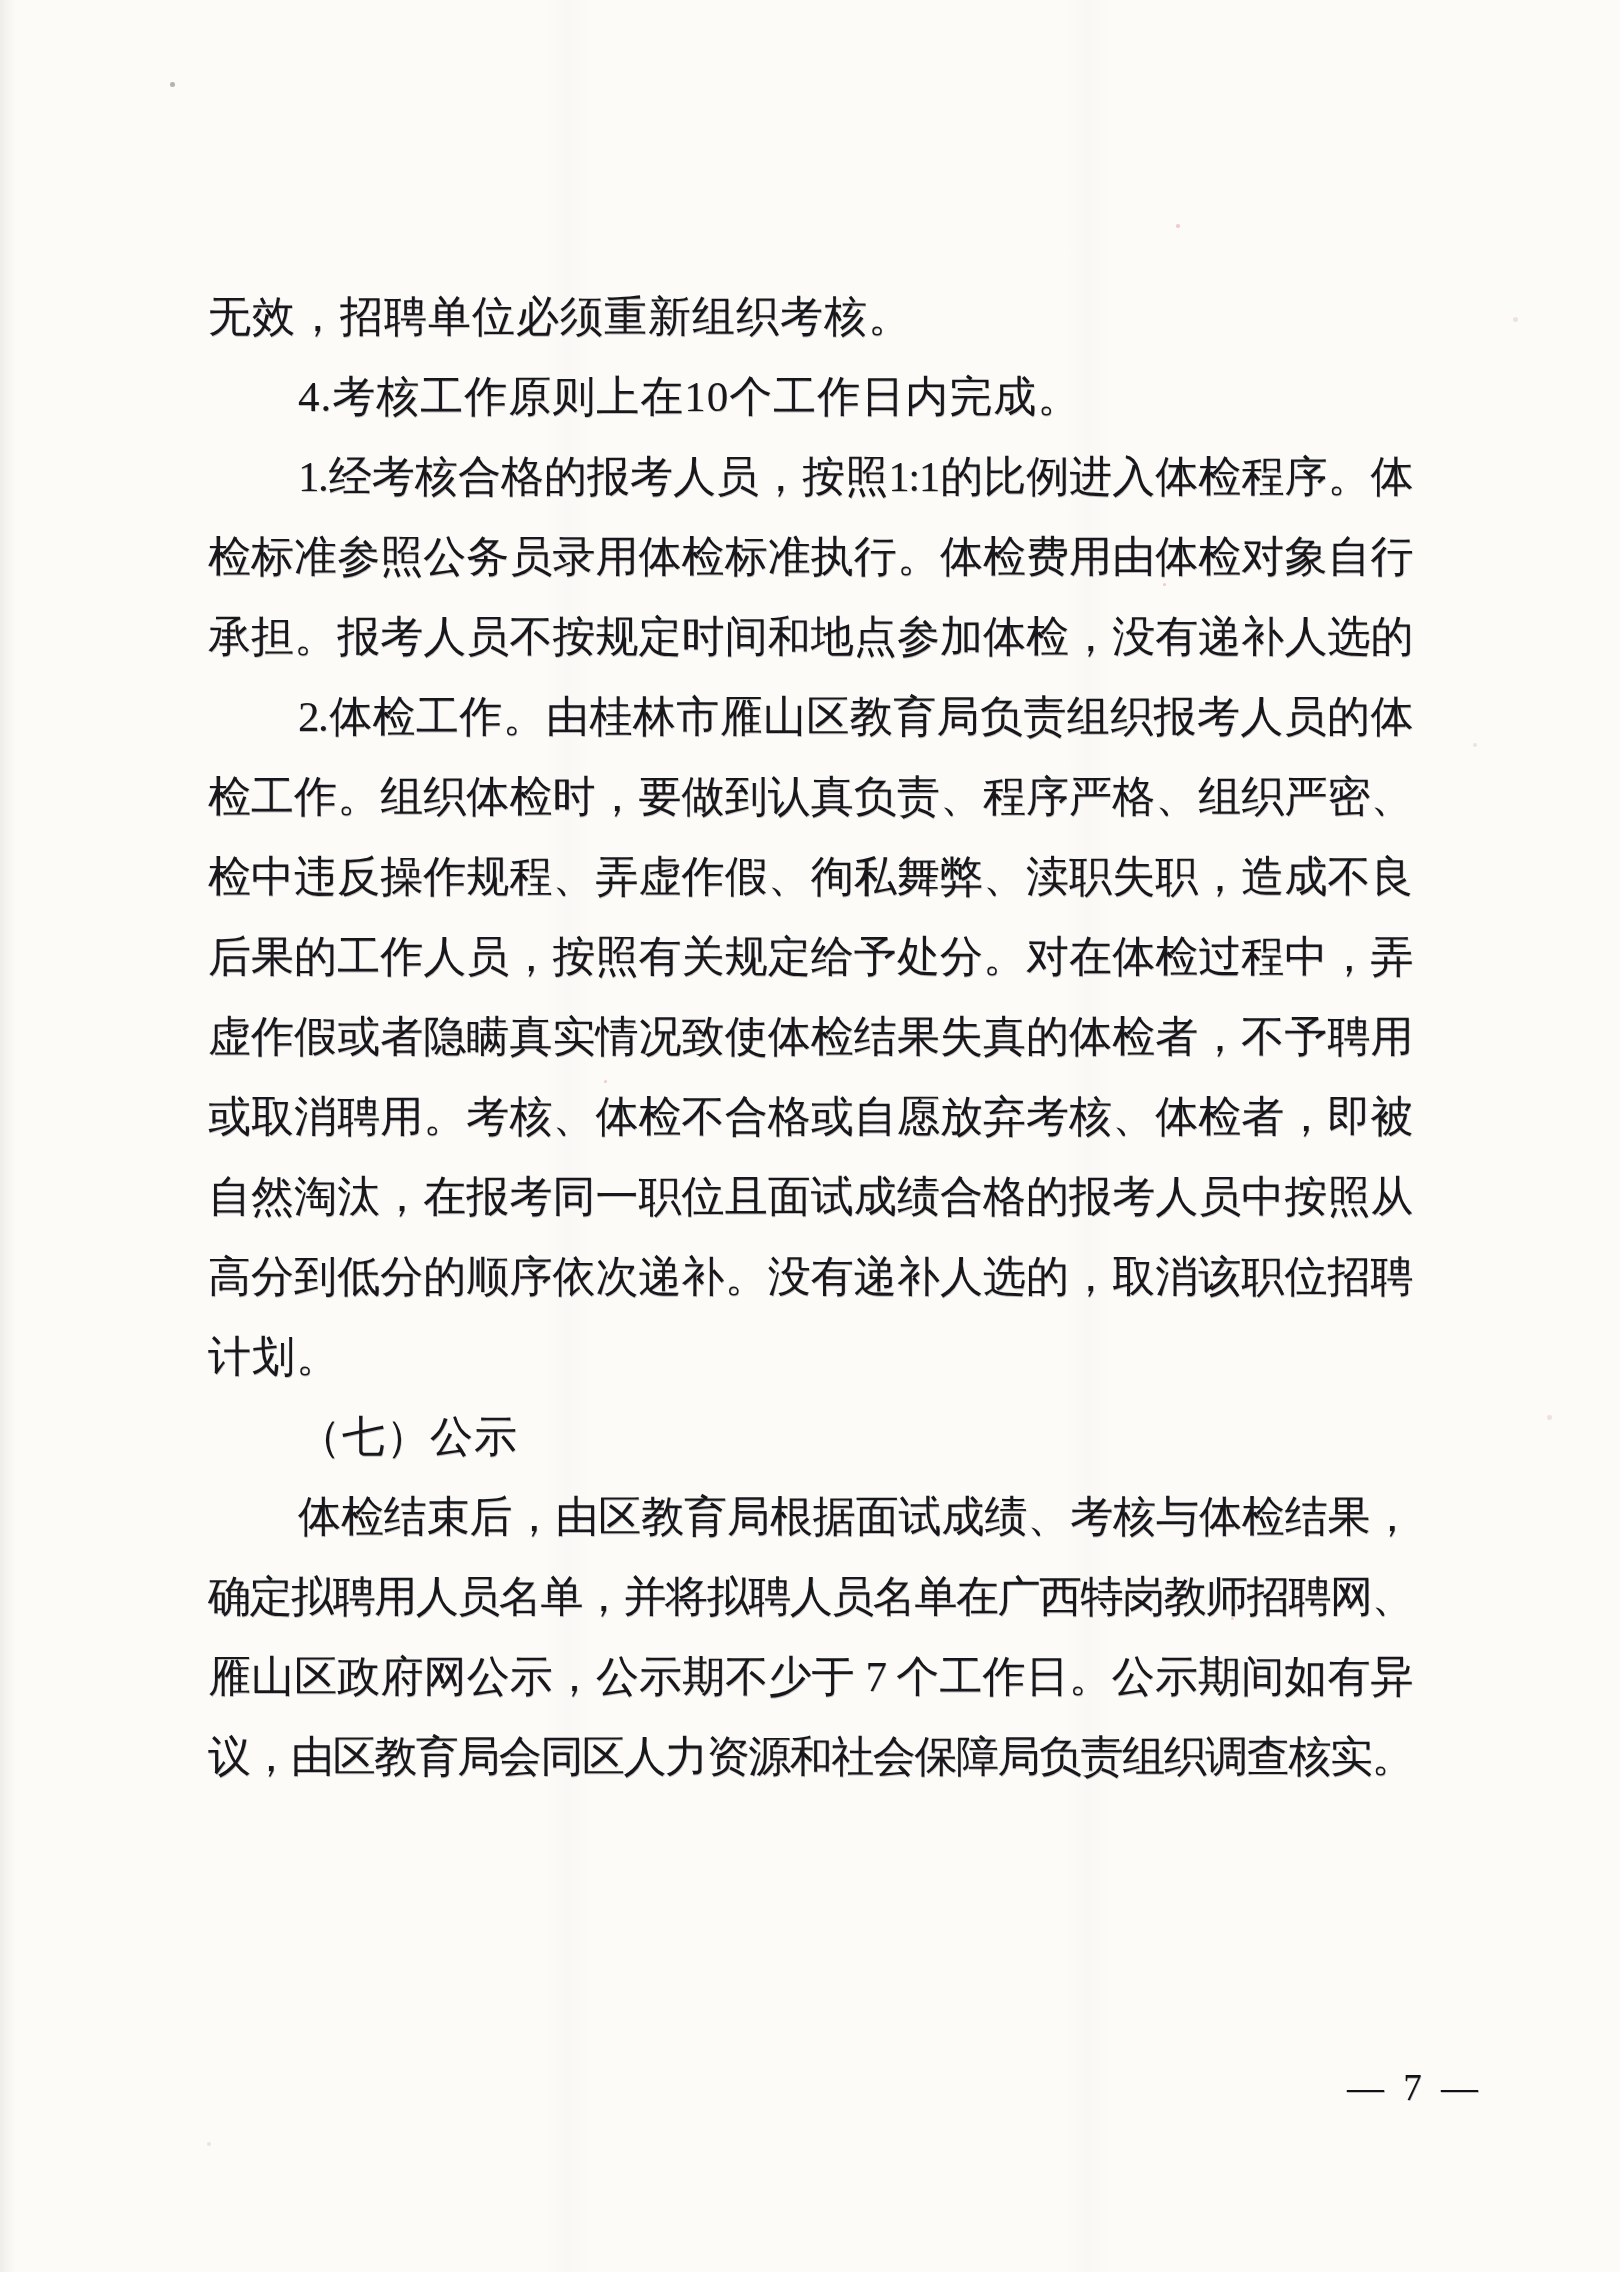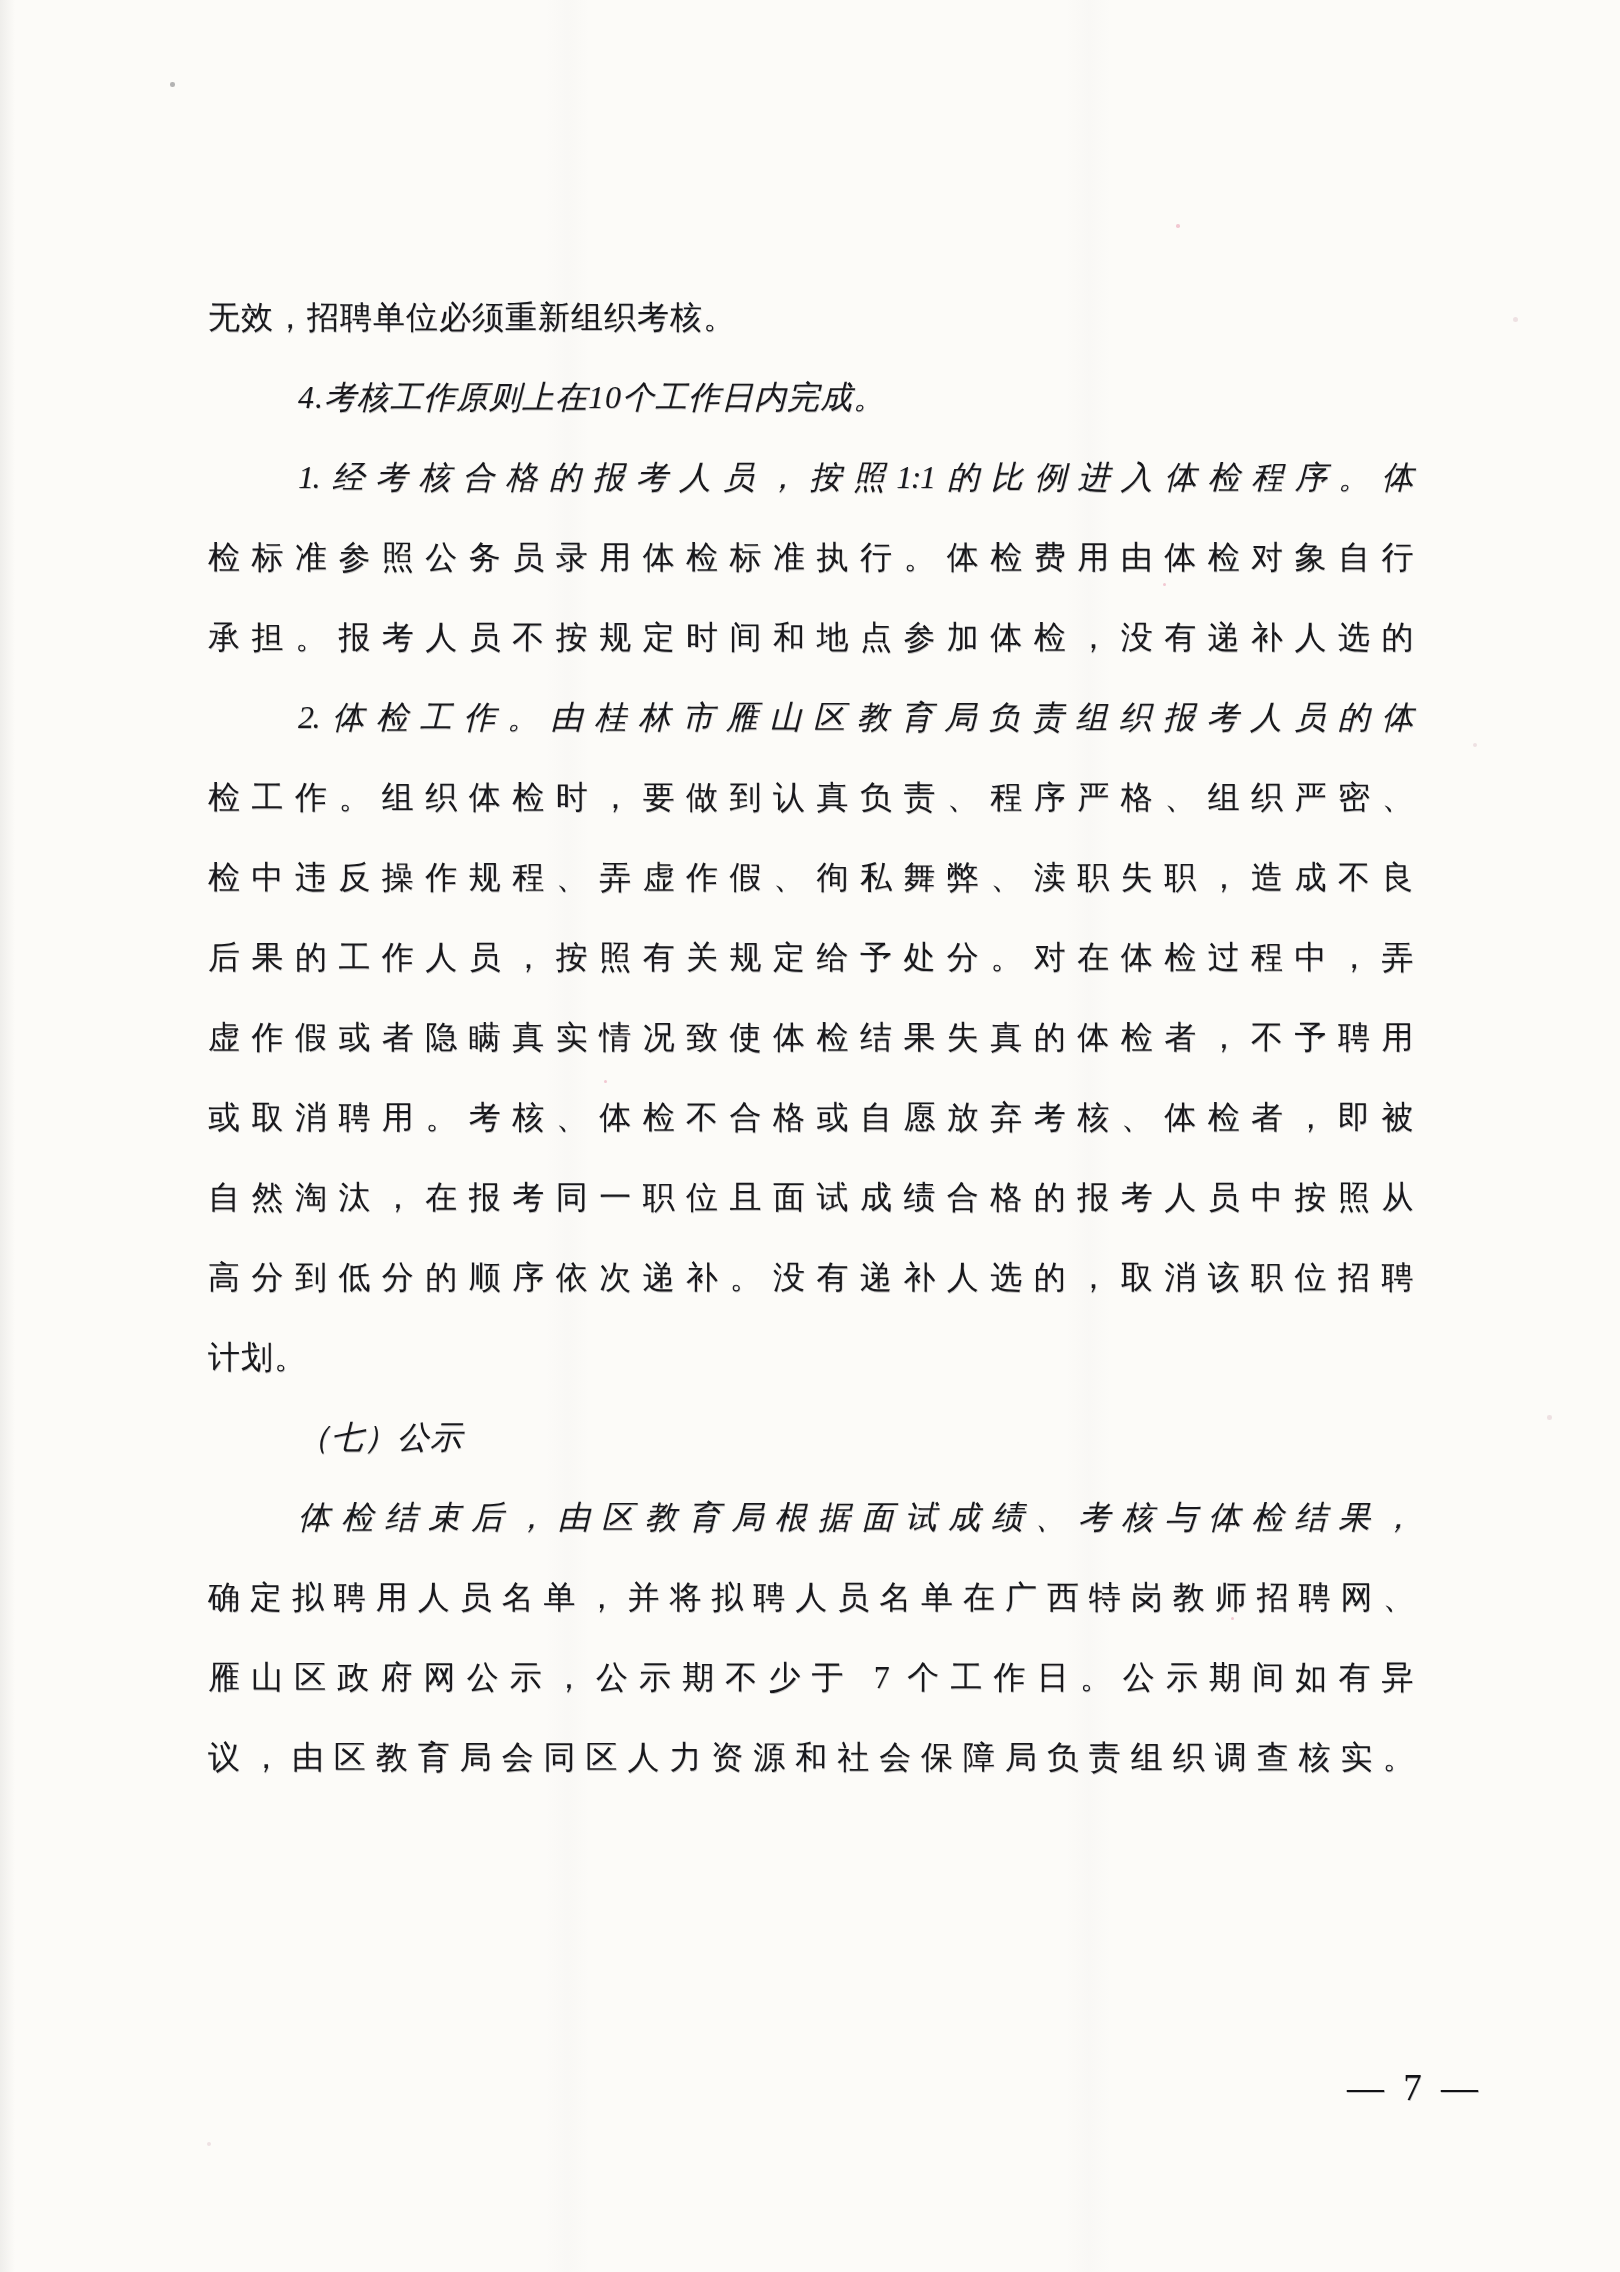--- a/index.html
+++ b/index.html
@@ -28,30 +28,29 @@
     width: 45px;
     background: linear-gradient(90deg, rgba(120,120,130,0), rgba(120,120,130,0.025), rgba(120,120,130,0));
   }
   .text-block {
     position: absolute;
     left: 208px;
     top: 277px;
     width: 1204px;
   }
   .line {
-    font-size: 32px;
+    font-size: 43px;
     line-height: 80px;
     color: #18181c;
     letter-spacing: 1px;
     white-space: nowrap;
     text-shadow: 0.5px 0.5px 0 rgba(20,20,30,0.25);
   }
   .line.indent {
     text-indent: 90px;
-    font-style: italic;
   }
   .line.justify {
     white-space: normal;
     word-break: keep-all;
     overflow-wrap: normal;
     letter-spacing: -1.5px;
     text-align: justify;
     text-align-last: justify;
     text-justify: inter-character;
   }

